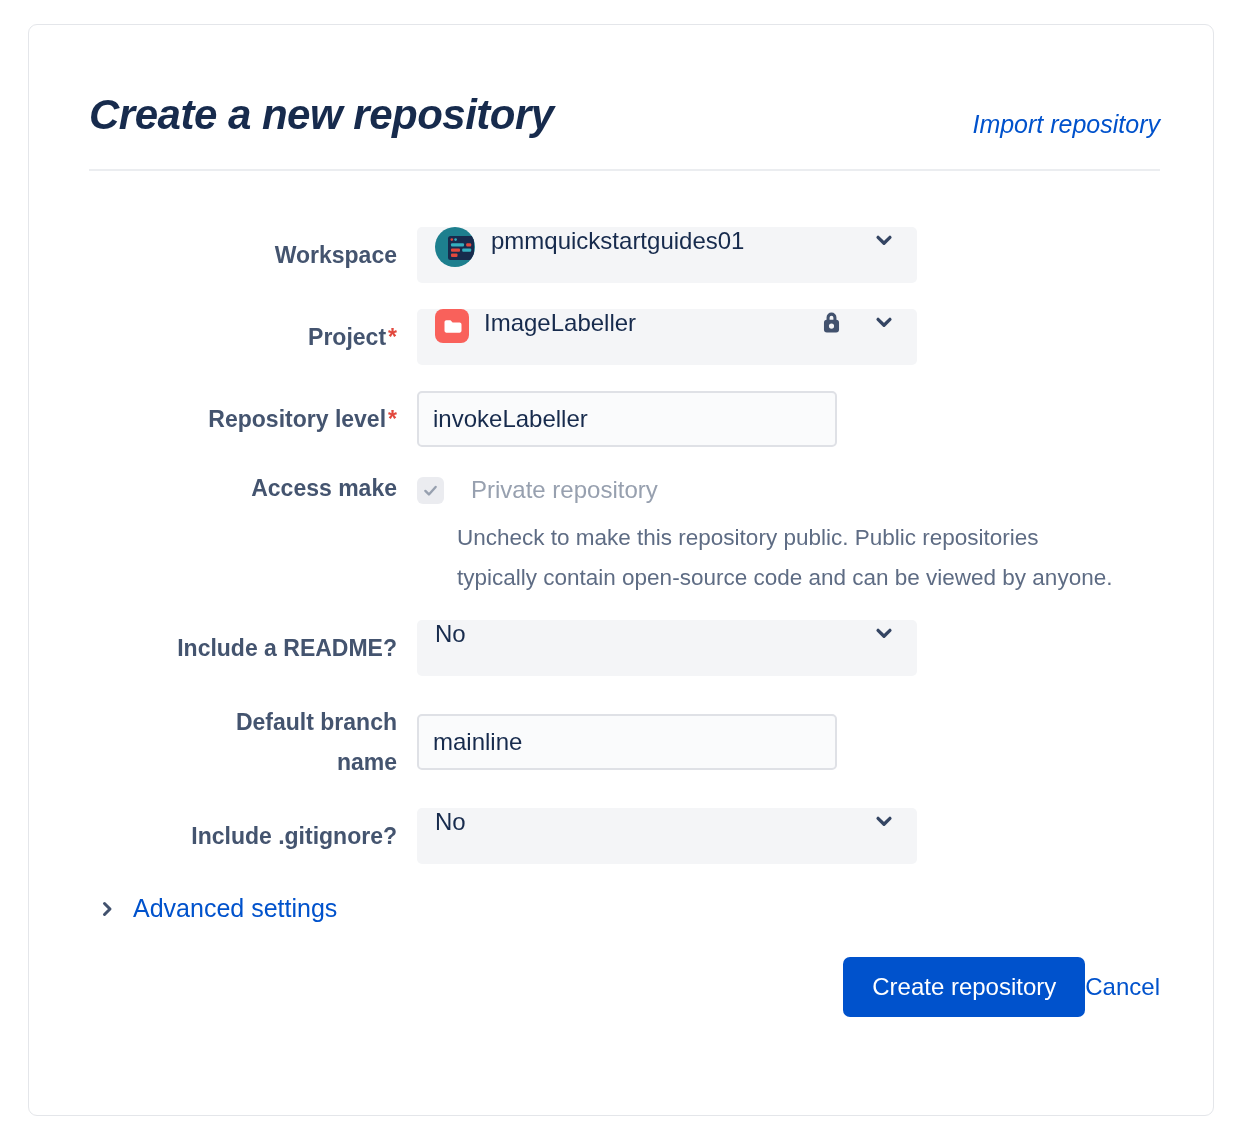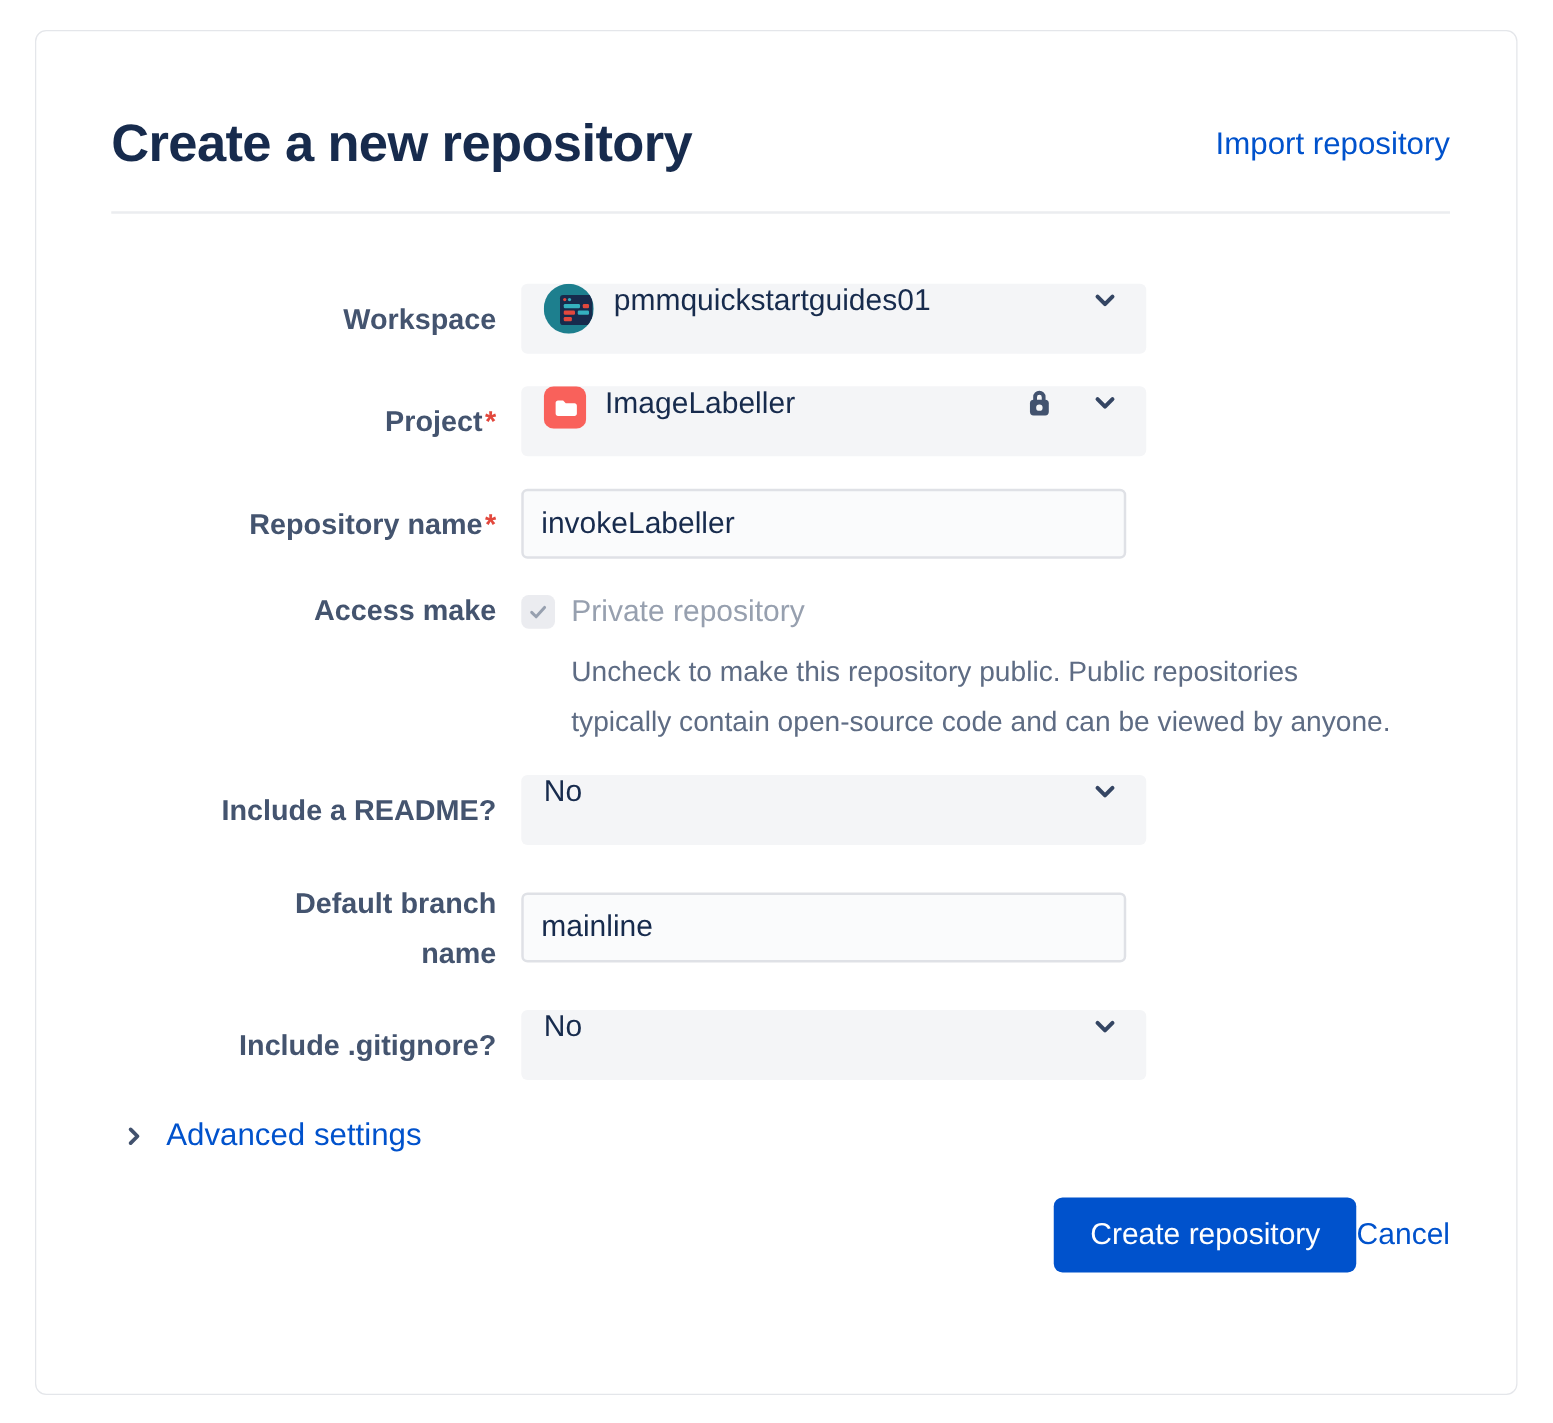--- a/index.html
+++ b/index.html
@@ -31,21 +31,21 @@
     width:1242px;height:1138px;overflow:hidden;
   }
   .card{
     margin:24px 28px 22px 28px;
     height:1092px;
     background:#fff;
     border:1px solid var(--card_border);
     border-radius:9px;
     padding:66px 53px 60px 60px;
   }
-  .header{display:flex;align-items:center;justify-content:space-between;}
+  .header{display:flex;align-items:flex-end;justify-content:space-between;font-style:italic;}
   .header h1{
     font-size:42px;font-weight:700;color:var(--title_navy);letter-spacing:-0.5px;
   }
   .link{
     color:var(--link_blue);text-decoration:none;cursor:pointer;
   }
   .import-link{font-size:25px;font-weight:400;}
   .divider{border-bottom:2px solid var(--divider);margin-top:30px;}
   .form{margin-top:56px;}
   .row{
@@ -75,32 +75,32 @@
   }
   .select .val{
     font-size:24px;color:var(--title_navy);
   }
   .avatar{width:40px;height:40px;margin-right:16px;display:inline-flex;flex:none;}
   .folder{width:34px;height:34px;margin-right:15px;display:inline-flex;flex:none;}
   .chev{margin-left:auto;display:inline-flex;flex:none;}
   .lock{display:inline-flex;margin-left:auto;margin-right:26px;flex:none;}
   .lock + .chev{margin-left:0;}
   .text-input{
-    height:56px;width:484px;
+    height:56px;width:420px;
     background:var(--input_bg);
     border:2px solid var(--input_border);
     border-radius:5px;
     font-family:inherit;
     font-size:24px;color:var(--title_navy);
     padding:0 14px;
     outline:none;
   }
   .row--access{align-items:start;margin-bottom:22px;}
   .access-col{padding-top:3px;width:700px;}
-  .access-check-line{display:flex;align-items:flex-start;}
+  .access-check-line{display:flex;align-items:flex-end;gap:14px;}
   .checkbox{
     width:27px;height:27px;flex:none;
     background:var(--checkbox_bg);
     border-radius:6px;
     display:inline-flex;align-items:center;justify-content:center;
   }
   .check-label{
     margin-left:13px;font-size:24px;color:var(--muted_text);
   }
   .access-help{
@@ -198,21 +198,21 @@
         <span class="chev">
           <svg viewBox="0 0 24 24" width="26" height="26">
               <path d="M6.5 9.5 L12 15 L17.5 9.5" fill="none" style="stroke:var(--chevron_navy)" stroke-width="3" stroke-linecap="round" stroke-linejoin="round"></path>
             </svg>
         </span>
       </div>
     </div>
 
     
     <div class="row">
-      <label class="lbl"><span>Repository name</span><span class="req">*</span></label>
+      <label class="lbl"><span>Repository level</span><span class="req">*</span></label>
       <input class="text-input" type="text" value="invokeLabeller" style="">
     </div>
 
     
     <div class="row row--access">
       <label class="lbl"><span>Access make</span></label>
       <div class="access-col">
         <div class="access-check-line">
           <span class="checkbox">
             <svg viewBox="0 0 24 24" width="19" height="19">

